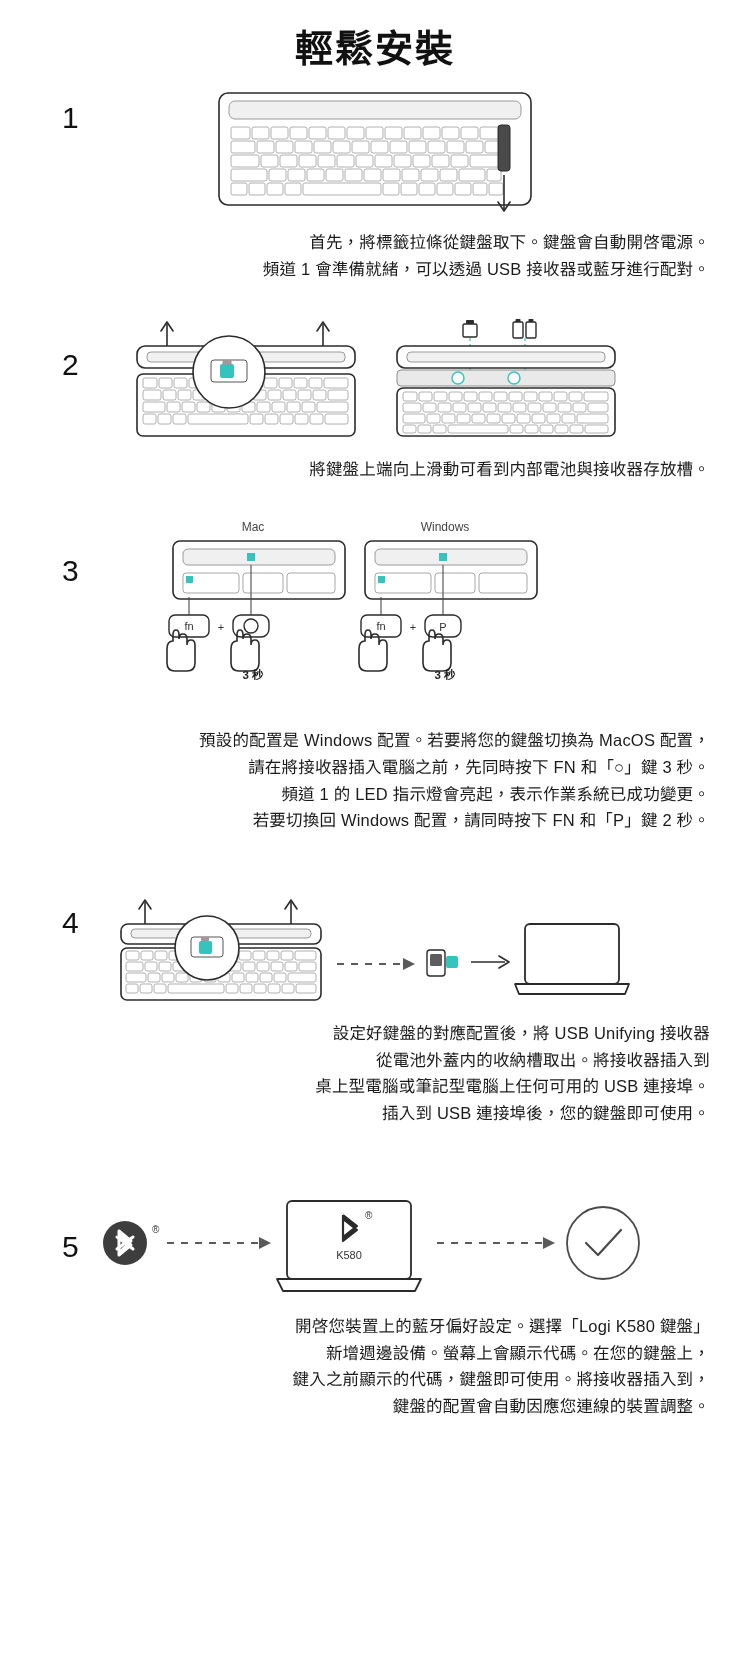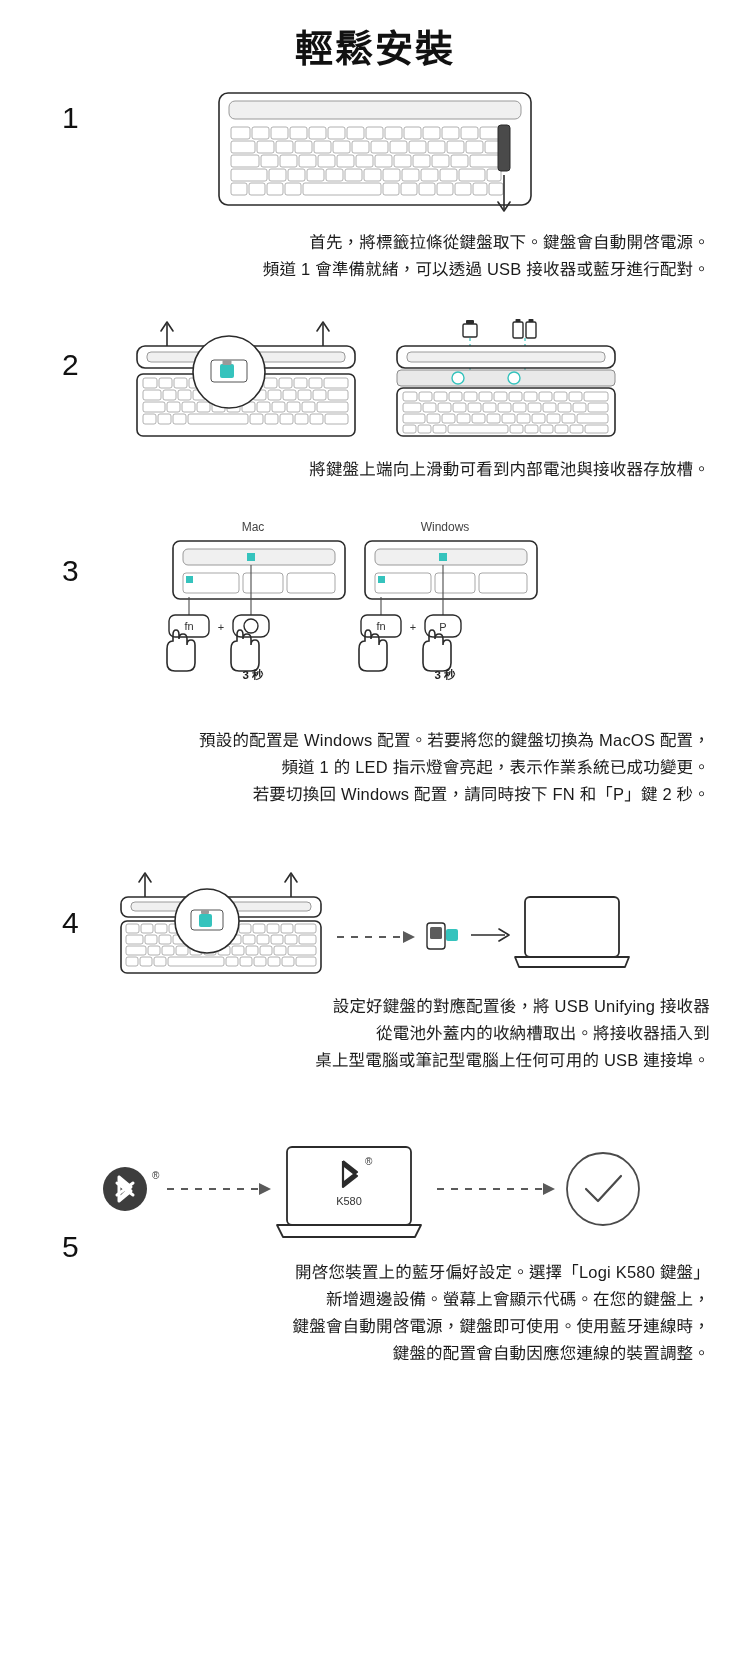--- a/index.html
+++ b/index.html
@@ -409,20 +409,21 @@
           </g>
           <g>
             <path d="M304 124 q-6 0 -6 8 l0 14 q0 8 8 8 l12 0 q8 0 8 -8 l0 -18 q0 -5 -4 -5 q-4 0 -4 5 l0 -6 q0 -5 -4 -5 q-4 0 -4 5 l0 -4 q0 -5 -3 -5 q-3 0 -3 5 z" class="ln"></path>
           </g>
           <text x="320" y="162" class="sec-lbl">3 秒</text>
         </g>
       </svg>
     </div>
     <div class="caption">
       <div>預設的配置是 Windows 配置。若要將您的鍵盤切換為 MacOS 配置，</div>
+      <div>請在將接收器插入電腦之前，先同時按下 FN 和「○」鍵 3 秒。</div>
       <div>頻道 1 的 LED 指示燈會亮起，表示作業系統已成功變更。</div>
       <div>若要切換回 Windows 配置，請同時按下 FN 和「P」鍵 2 秒。</div>
     </div>
   </div>
 
   <div class="spacer-lg"></div>
 
   <div class="step step4">
     <div class="art">
       <svg width="520" height="120" viewBox="0 0 520 120">
@@ -509,20 +510,21 @@
         <g>
           <rect x="410" y="34" width="94" height="60" rx="5" fill="#ffffff" stroke="#2b2b2b" stroke-width="1.8"></rect>
           <path d="M400 94 L514 94 L510 104 L404 104 Z" fill="#ffffff" stroke="#2b2b2b" stroke-width="1.8" stroke-linejoin="round"></path>
         </g>
       </svg>
     </div>
     <div class="caption">
       <div>設定好鍵盤的對應配置後，將 USB Unifying 接收器</div>
       <div>從電池外蓋内的收納槽取出。將接收器插入到</div>
       <div>桌上型電腦或筆記型電腦上任何可用的 USB 連接埠。</div>
+      <div>插入到 USB 連接埠後，您的鍵盤即可使用。</div>
     </div>
   </div>
 
   <div class="spacer-lg"></div>
 
   <div class="step step5">
     <div class="art">
       <svg width="560" height="120" viewBox="0 0 560 120">
 
         <g>
@@ -550,21 +552,21 @@
 
         <g>
           <circle cx="508" cy="60" r="36" fill="#ffffff" stroke="#4a4a4a" stroke-width="1.8"></circle>
           <path d="M491 60 L503 72 L526 47" fill="none" stroke="#4a4a4a" stroke-width="2.2" stroke-linecap="round" stroke-linejoin="round"></path>
         </g>
       </svg>
     </div>
     <div class="caption">
       <div>開啓您裝置上的藍牙偏好設定。選擇「Logi K580 鍵盤」</div>
       <div>新增週邊設備。螢幕上會顯示代碼。在您的鍵盤上，</div>
-      <div>鍵盤會自動開啓電源，鍵盤即可使用。使用藍牙連線時，</div>
+      <div>鍵入之前顯示的代碼，鍵盤即可使用。將接收器插入到，</div>
       <div>鍵盤的配置會自動因應您連線的裝置調整。</div>
     </div>
   </div>
 
   <div class="step-num" style="top:103px;">1</div>
   <div class="step-num" style="top:350px;">2</div>
   <div class="step-num" style="top:556px;">3</div>
   <div class="step-num" style="top:908px;">4</div>
   <div class="step-num" style="top:1232px;">5</div>
 

